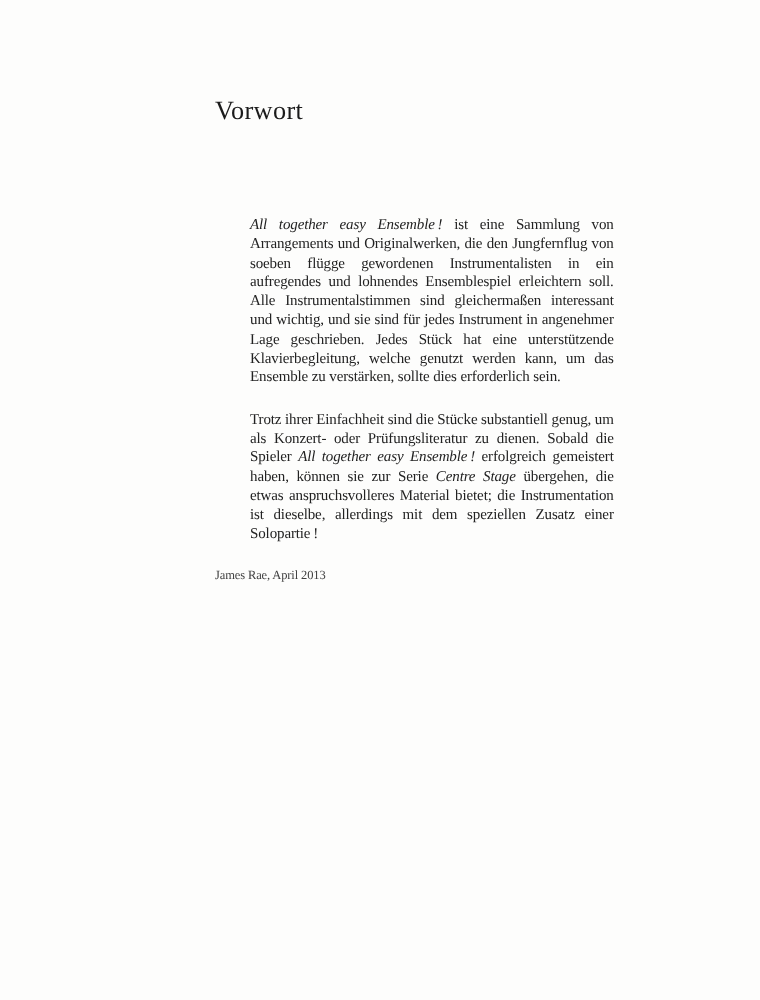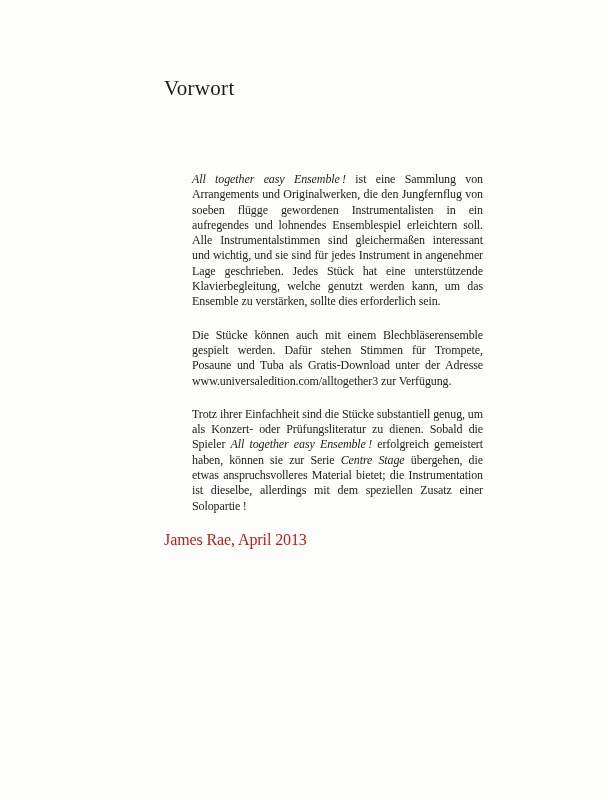--- a/index.html
+++ b/index.html
@@ -12,21 +12,21 @@
     width: 608px;
     height: 800px;
     margin: 0;
     background: #fdfdfc;
     overflow: hidden;
     font-family: "Liberation Serif", "DejaVu Serif", serif;
     color: #202020;
   }
   .content {
     position: absolute;
-    left: 164px;
+    left: 172px;
     top: 0;
     width: 319px;
   }
   .title {
     margin: 76px 0 0 0;
     font-size: 21px;
     line-height: 24px;
     font-weight: 400;
     letter-spacing: 0.3px;
     color: #1b1b1b;
@@ -41,32 +41,31 @@
     line-height: 15.3px;
     letter-spacing: -0.1px;
     text-align: justify;
     color: #222222;
   }
   .para .it {
     font-style: italic;
   }
   .signature {
     margin-top: 16px;
-    font-size: 16px;
+    font-size: 10px;
     line-height: 15.3px;
     letter-spacing: -0.1px;
-    color: #b91c1c;
+    color: #404040;
   }
 </style>
 </head>
 <body>
 
 <div class="page">
   <div class="content">
     <h1 class="title">Vorwort</h1>
     <div class="paragraphs">
         <p class="para"><span class="it">All together easy Ensemble !</span><span> ist eine Sammlung von Arrangements und Originalwerken, die den Jungfernflug von soeben flügge gewordenen Instrumentalisten in ein aufregendes und lohnendes Ensemblespiel erleichtern soll. Alle Instrumentalstimmen sind gleichermaßen interessant und wichtig, und sie sind für jedes Instrument in angenehmer Lage geschrieben. Jedes Stück hat eine unterstützende Klavierbegleitung, welche genutzt werden kann, um das Ensemble zu verstärken, sollte dies erforderlich sein.</span></p>
-        <p class="para"><span>Die Stücke können auch mit einem Blechbläserensemble gespielt werden. Dafür stehen Stimmen für Trompete, Posaune und Tuba als Gratis-Download unter der Adresse www.universaledition.com/alltogether3 zur Verfügung.</span></p>
         <p class="para"><span>Trotz ihrer Einfachheit sind die Stücke substantiell genug, um als Konzert- oder Prüfungsliteratur zu dienen. Sobald die Spieler </span><span class="it">All together easy Ensemble !</span><span> erfolgreich gemeistert haben, können sie zur Serie </span><span class="it">Centre Stage</span><span> übergehen, die etwas anspruchsvolleres Material bietet; die Instrumentation ist dieselbe, allerdings mit dem speziellen Zusatz einer Solopartie !</span></p>
       </div>
     <div class="signature">James Rae, April 2013</div>
   </div>
 </div>
 
 </body></html>

